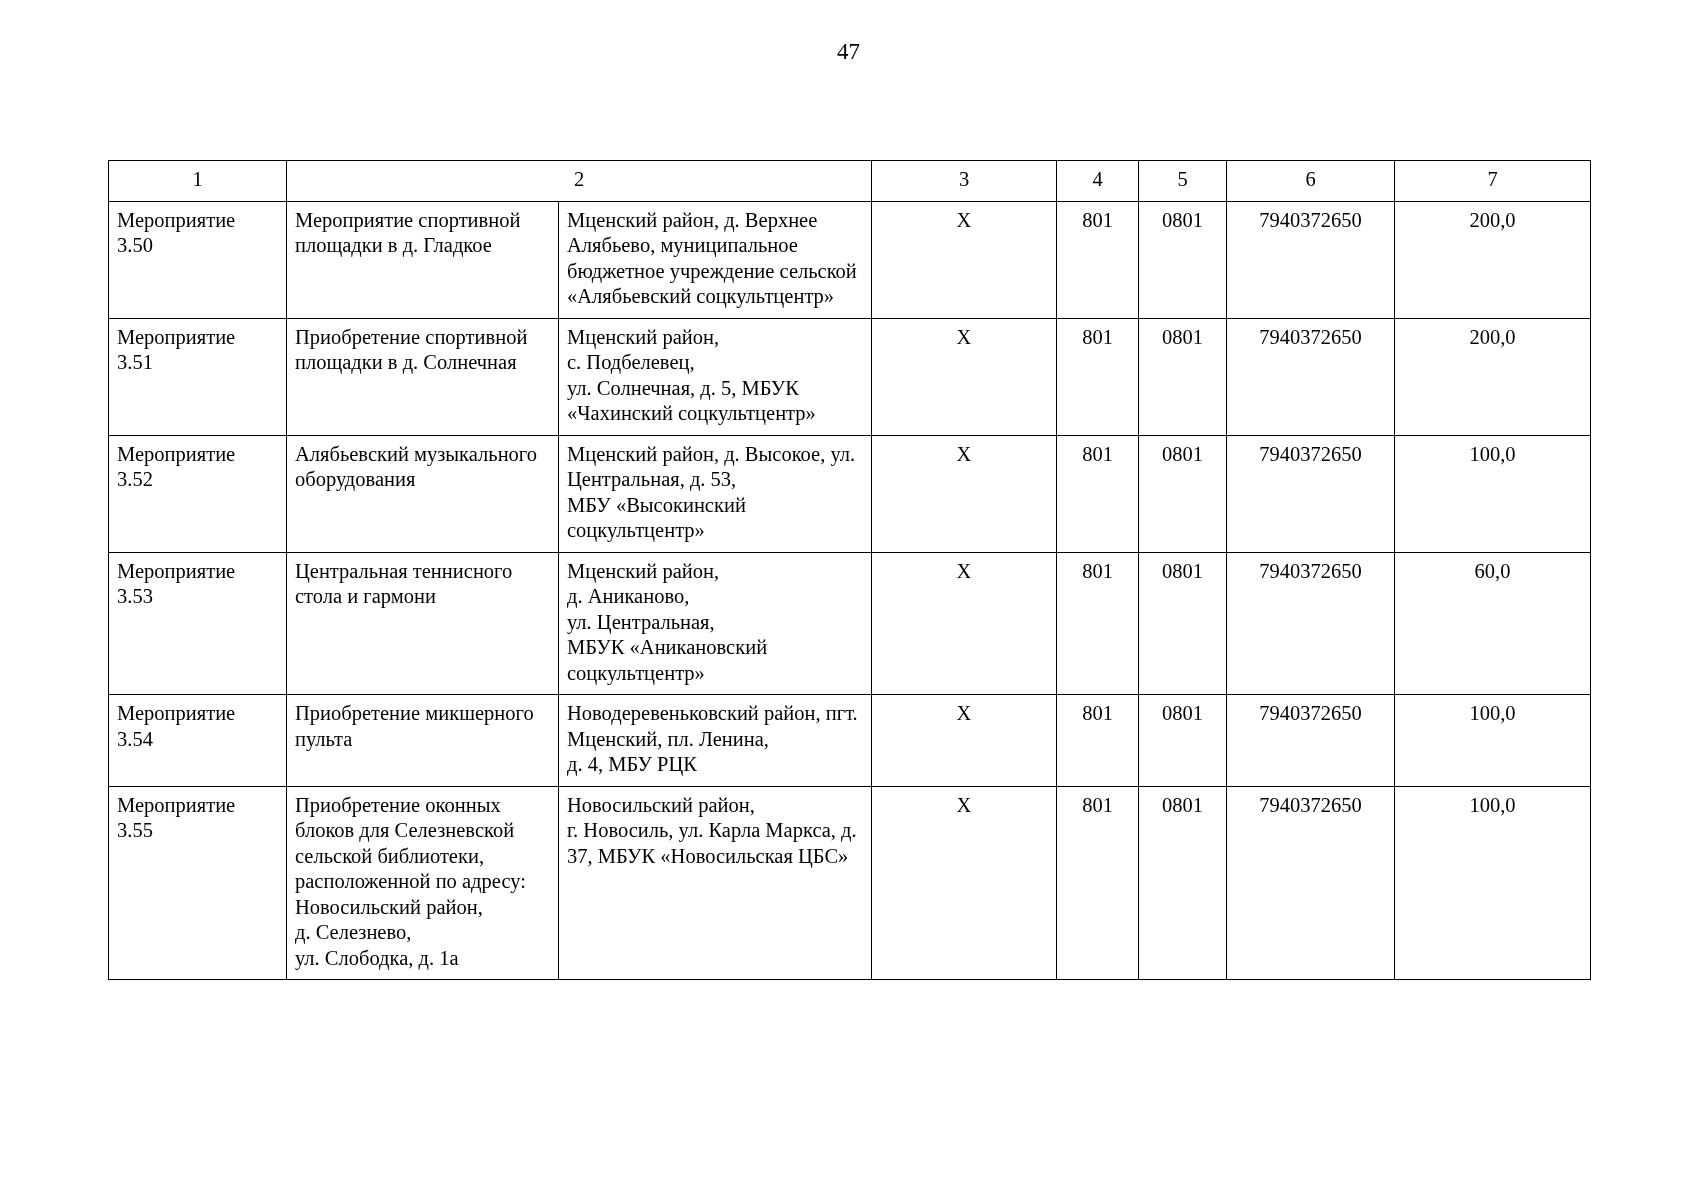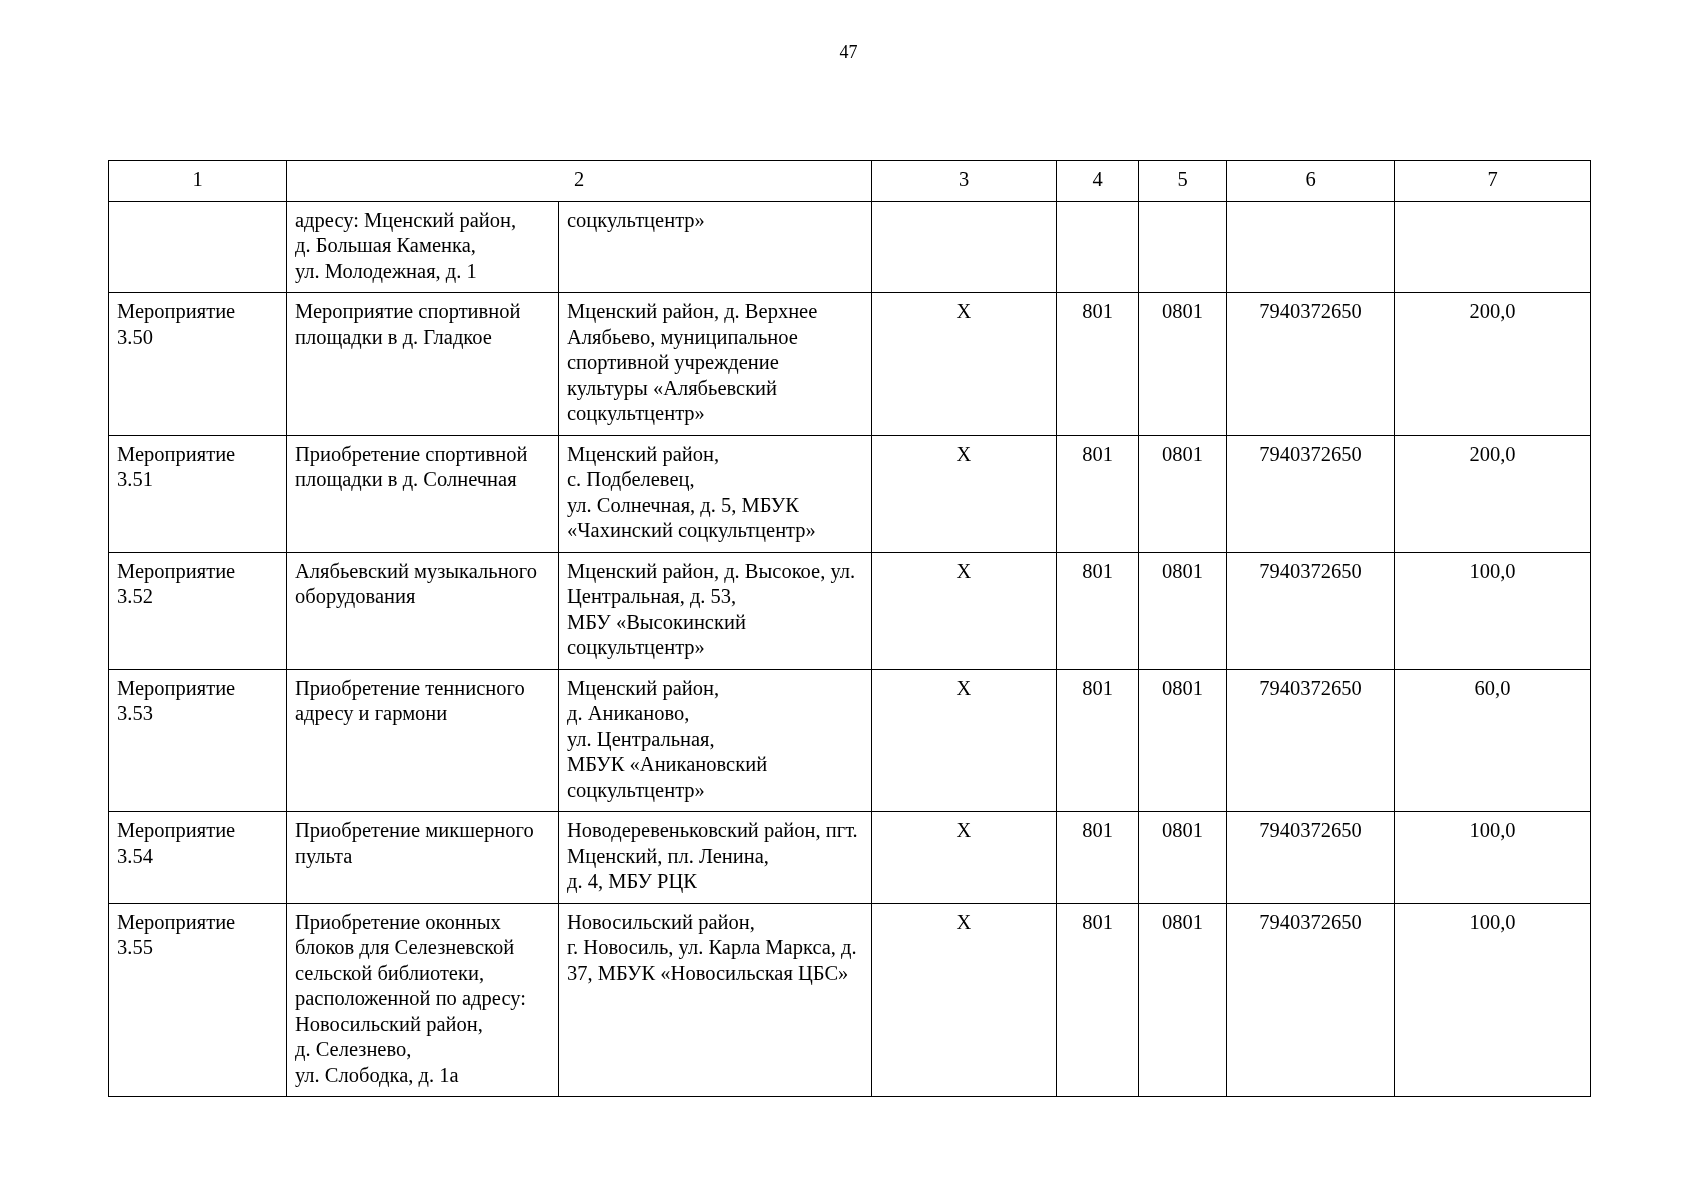--- a/index.html
+++ b/index.html
@@ -21,21 +21,21 @@
     top: 0;
     width: 1697px;
     height: 1200px;
   }
   .page-number {
     position: absolute;
     top: 40px;
     left: 0;
     width: 1697px;
     text-align: center;
-    font-size: 18px;
+    font-size: 23px;
     line-height: 24px;
   }
   .table-wrap {
     position: absolute;
     left: 108px;
     top: 160px;
     width: 1482px;
   }
   table.doc-table {
     border-collapse: collapse;
@@ -89,38 +89,26 @@
         <tr class="hdr">
           <td>1</td>
           <td colspan="2">2</td>
           <td>3</td>
           <td>4</td>
           <td>5</td>
           <td>6</td>
           <td>7</td>
         </tr>
 
-        <tr>
-          <td class="cell-text"></td>
-          <td class="cell-text">адресу: Мценский район,
-д. Большая Каменка,
-ул. Молодежная, д. 1</td>
-          <td class="cell-text">соцкультцентр»</td>
-          <td class="center"></td>
-          <td class="center"></td>
-          <td class="center"></td>
-          <td class="center"></td>
-          <td class="center"></td>
-        </tr>
 
         <tr>
           <td class="cell-text">Мероприятие
 3.50</td>
           <td class="cell-text">Мероприятие спортивной площадки в д. Гладкое</td>
-          <td class="cell-text">Мценский район, д. Верхнее Алябьево, муниципальное спортивной учреждение культуры «Алябьевский соцкультцентр»</td>
+          <td class="cell-text">Мценский район, д. Верхнее Алябьево, муниципальное бюджетное учреждение сельской «Алябьевский соцкультцентр»</td>
           <td class="center">X</td>
           <td class="center">801</td>
           <td class="center">0801</td>
           <td class="center">7940372650</td>
           <td class="center">200,0</td>
         </tr>
 
         <tr>
           <td class="cell-text">Мероприятие
 3.51</td>
@@ -144,21 +132,21 @@
           <td class="center">X</td>
           <td class="center">801</td>
           <td class="center">0801</td>
           <td class="center">7940372650</td>
           <td class="center">100,0</td>
         </tr>
 
         <tr>
           <td class="cell-text">Мероприятие
 3.53</td>
-          <td class="cell-text">Приобретение теннисного адресу и гармони</td>
+          <td class="cell-text">Центральная теннисного стола и гармони</td>
           <td class="cell-text">Мценский район,
 д. Аниканово,
 ул. Центральная,
 МБУК «Аникановский соцкультцентр»</td>
           <td class="center">X</td>
           <td class="center">801</td>
           <td class="center">0801</td>
           <td class="center">7940372650</td>
           <td class="center">60,0</td>
         </tr>

